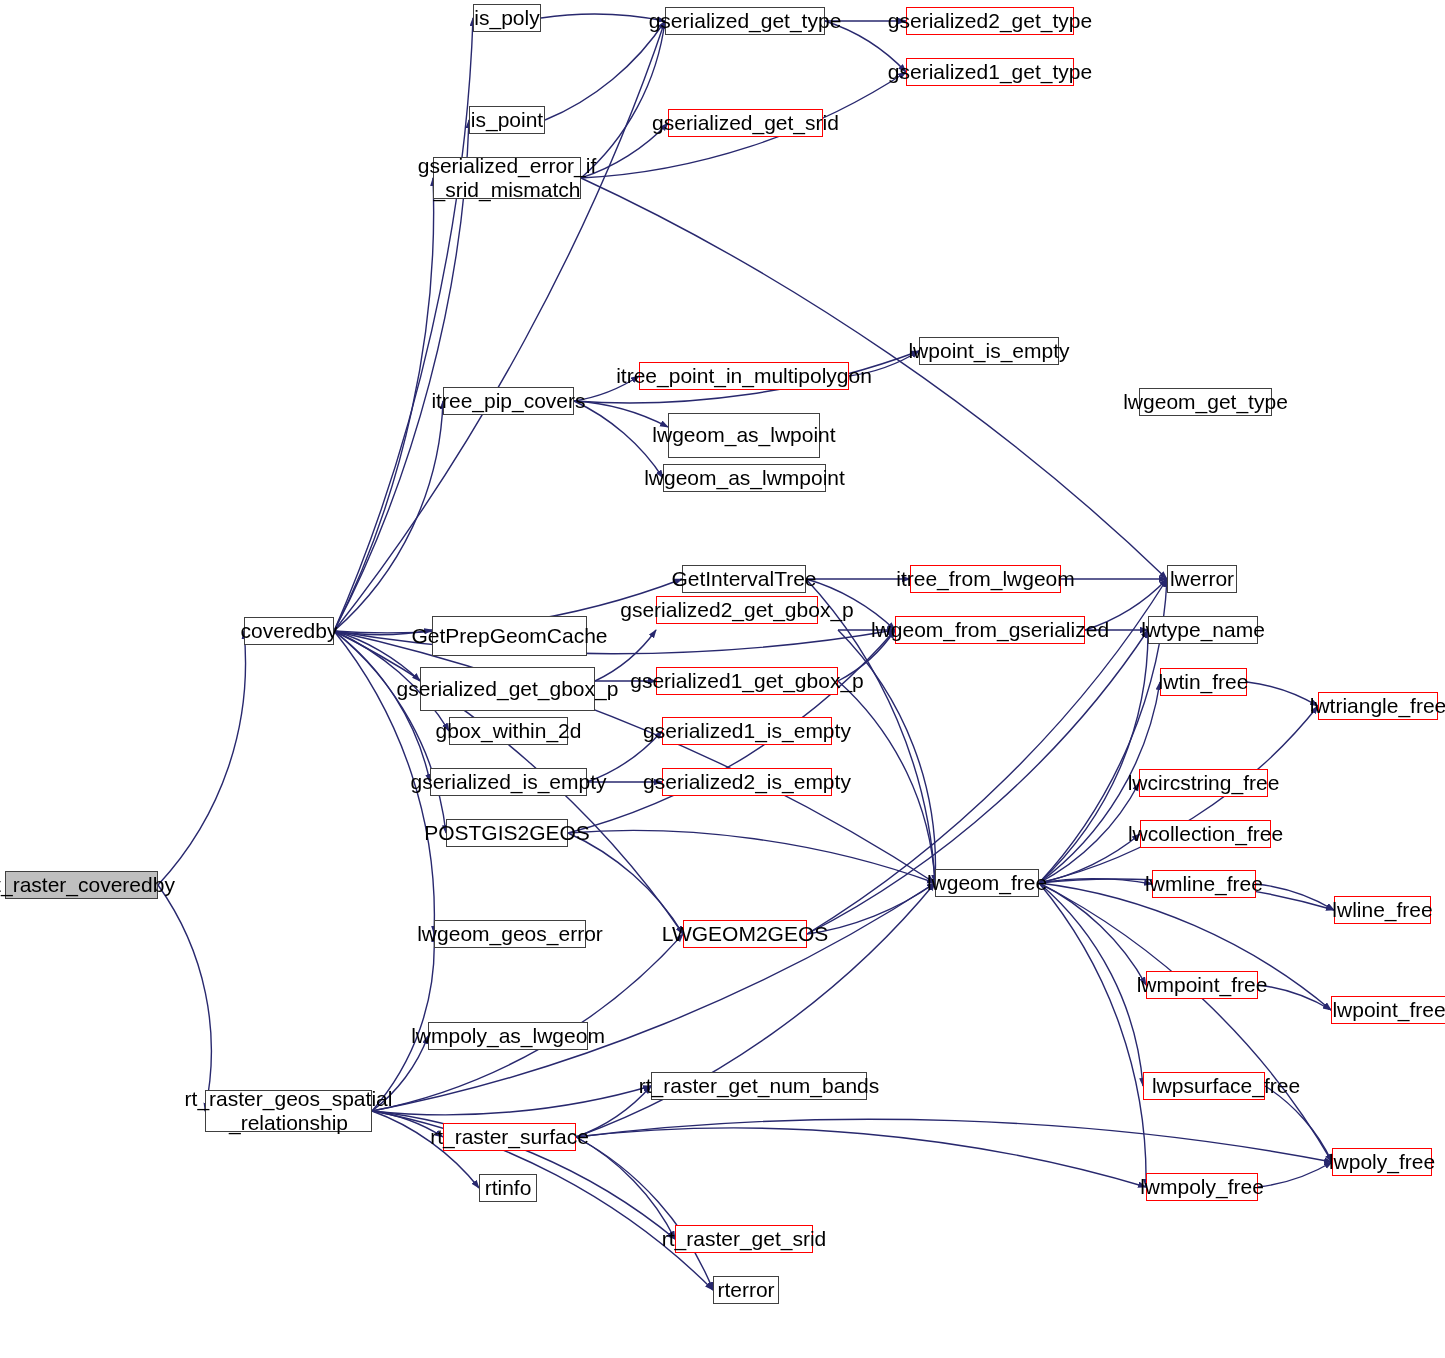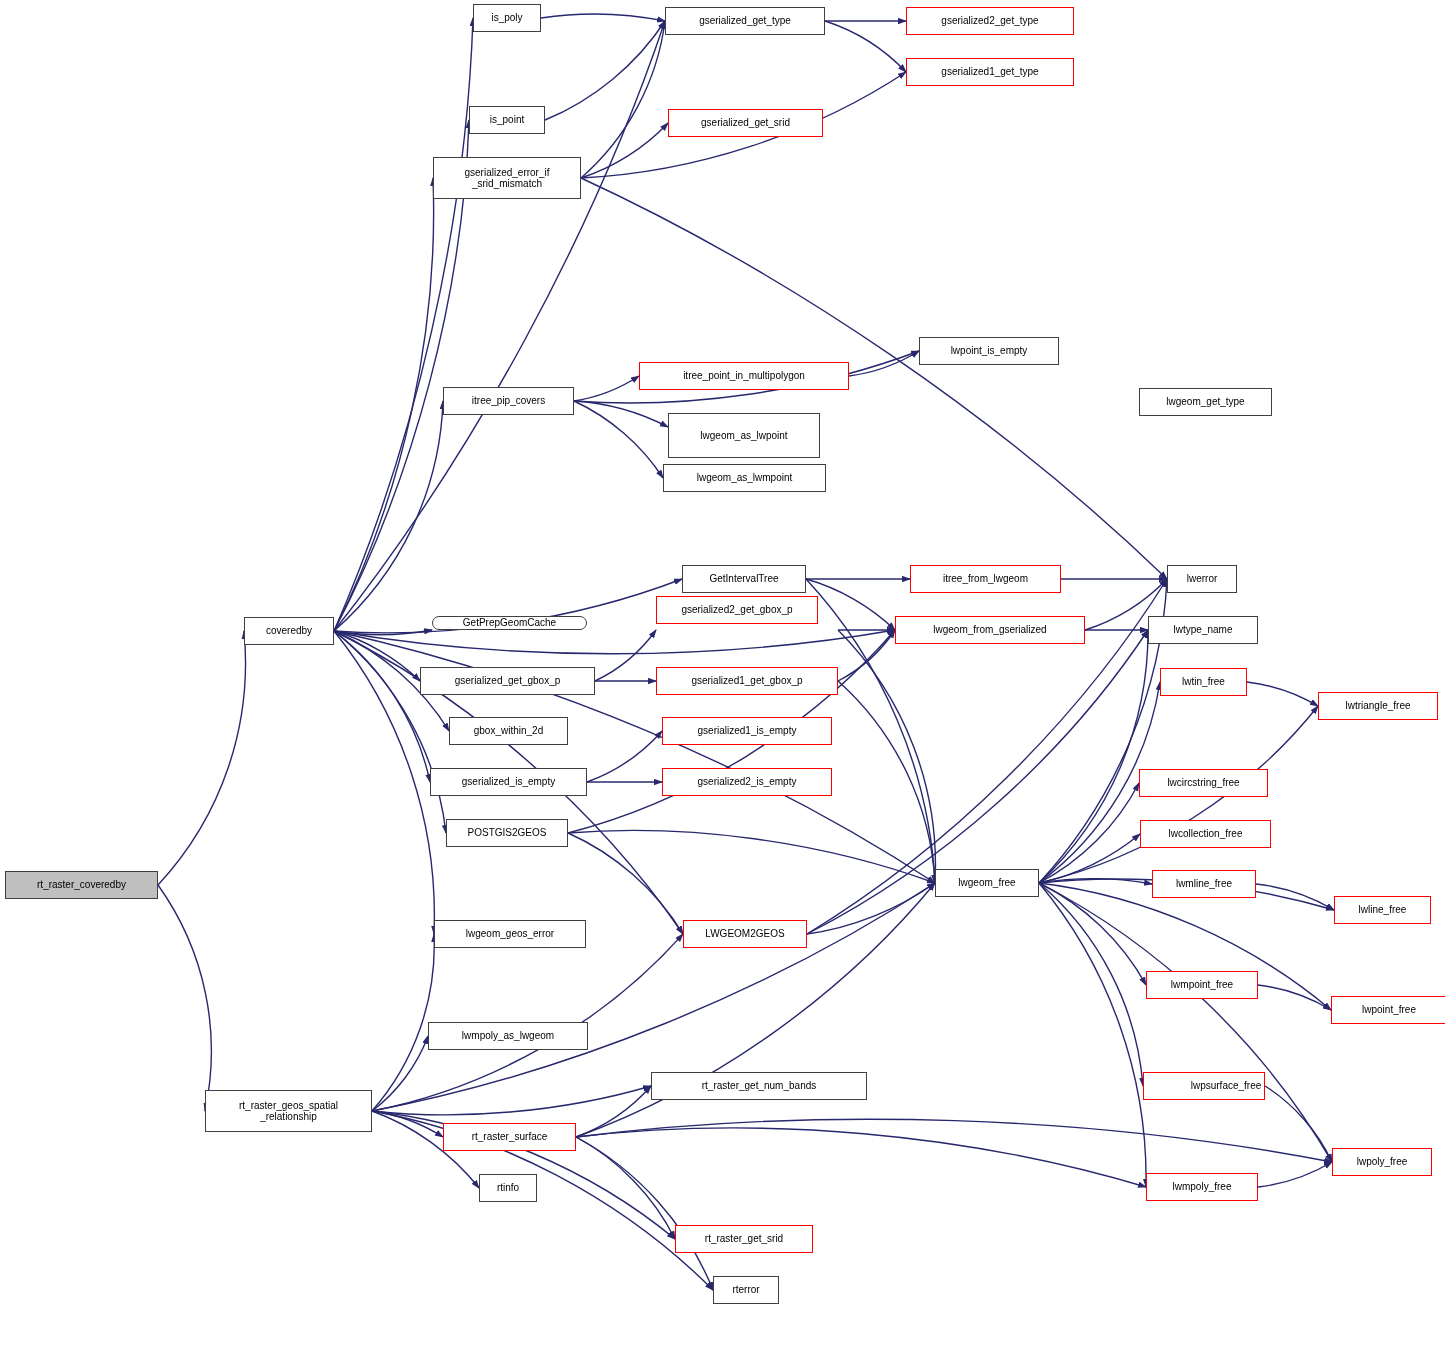--- a/index.html
+++ b/index.html
@@ -1,20 +1,20 @@
 <!DOCTYPE html>
 <html><head>
 <meta charset="utf-8">
 <style>
   html,body{margin:0;padding:0;background:#ffffff;}
   body{font-family:"Liberation Sans", sans-serif;}
   #graph{position:relative;width:1445px;height:1358px;background:#fff;overflow:hidden;}
   svg.edges{position:absolute;left:0;top:0;width:1445px;height:1358px;}
   .node{position:absolute;box-sizing:border-box;display:flex;align-items:center;justify-content:center;
-        background:#ffffff;border:1px solid #000;font-size:10px;color:#000;line-height:1.15;
+        background:#ffffff;border:1px solid #000;font-size:21px;color:#000;line-height:1.15;
         text-align:center;white-space:pre;padding:0 4px;}
   .node.black{border:1px solid #404040;}
   .node.red{border:1px solid #ff0000;}
   .node.cur{background:#bfbfbf;border:1px solid #404040;}
   .node span{pointer-events:none;}
 </style>
 </head>
 <body>
 
 <div id="graph">
@@ -125,25 +125,25 @@
       <div class="node red" style="left: 668px; top: 109px; width: 155px; height: 28px;"><span>gserialized_get_srid</span></div>
       <div class="node black" style="left: 443px; top: 387px; width: 131px; height: 28px;"><span>itree_pip_covers</span></div>
       <div class="node red" style="left: 639px; top: 362px; width: 210px; height: 28px;"><span>itree_point_in_multipolygon</span></div>
       <div class="node black" style="left: 668px; top: 413px; width: 152px; height: 45px;"><span>lwgeom_as_lwpoint</span></div>
       <div class="node black" style="left: 663px; top: 464px; width: 163px; height: 28px;"><span>lwgeom_as_lwmpoint</span></div>
       <div class="node black" style="left: 919px; top: 337px; width: 140px; height: 28px;"><span>lwpoint_is_empty</span></div>
       <div class="node black" style="left: 1139px; top: 388px; width: 133px; height: 28px;"><span>lwgeom_get_type</span></div>
       <div class="node black" style="left: 682px; top: 565px; width: 124px; height: 28px;"><span>GetIntervalTree</span></div>
       <div class="node red" style="left: 910px; top: 565px; width: 151px; height: 28px;"><span>itree_from_lwgeom</span></div>
       <div class="node black" style="left: 1167px; top: 565px; width: 70px; height: 28px;"><span>lwerror</span></div>
-      <div class="node black" style="left: 432px; top: 616px; width: 155px; height: 14px; border-radius: 9px;"><span>GetPrepGeomCache</span></div>
+      <div class="node black" style="left: 432px; top: 616px; width: 155px; height: 40px;"><span>GetPrepGeomCache</span></div>
       <div class="node red" style="left: 656px; top: 596px; width: 162px; height: 28px;"><span>gserialized2_get_gbox_p</span></div>
       <div class="node red" style="left: 895px; top: 616px; width: 190px; height: 28px;"><span>lwgeom_from_gserialized</span></div>
       <div class="node black" style="left: 1148px; top: 616px; width: 110px; height: 28px;"><span>lwtype_name</span></div>
-      <div class="node black" style="left: 420px; top: 667px; width: 175px; height: 28px;"><span>gserialized_get_gbox_p</span></div>
+      <div class="node black" style="left: 420px; top: 667px; width: 175px; height: 44px;"><span>gserialized_get_gbox_p</span></div>
       <div class="node red" style="left: 656px; top: 667px; width: 182px; height: 28px;"><span>gserialized1_get_gbox_p</span></div>
       <div class="node red" style="left: 1160px; top: 668px; width: 87px; height: 28px;"><span>lwtin_free</span></div>
       <div class="node red" style="left: 1318px; top: 692px; width: 120px; height: 28px;"><span>lwtriangle_free</span></div>
       <div class="node black" style="left: 449px; top: 717px; width: 119px; height: 28px;"><span>gbox_within_2d</span></div>
       <div class="node red" style="left: 662px; top: 717px; width: 170px; height: 28px;"><span>gserialized1_is_empty</span></div>
       <div class="node red" style="left: 1139px; top: 769px; width: 129px; height: 28px;"><span>lwcircstring_free</span></div>
       <div class="node black" style="left: 430px; top: 768px; width: 157px; height: 28px;"><span>gserialized_is_empty</span></div>
       <div class="node red" style="left: 662px; top: 768px; width: 170px; height: 28px;"><span>gserialized2_is_empty</span></div>
       <div class="node red" style="left: 1140px; top: 820px; width: 131px; height: 28px;"><span>lwcollection_free</span></div>
       <div class="node black" style="left: 446px; top: 819px; width: 122px; height: 28px;"><span>POSTGIS2GEOS</span></div>

